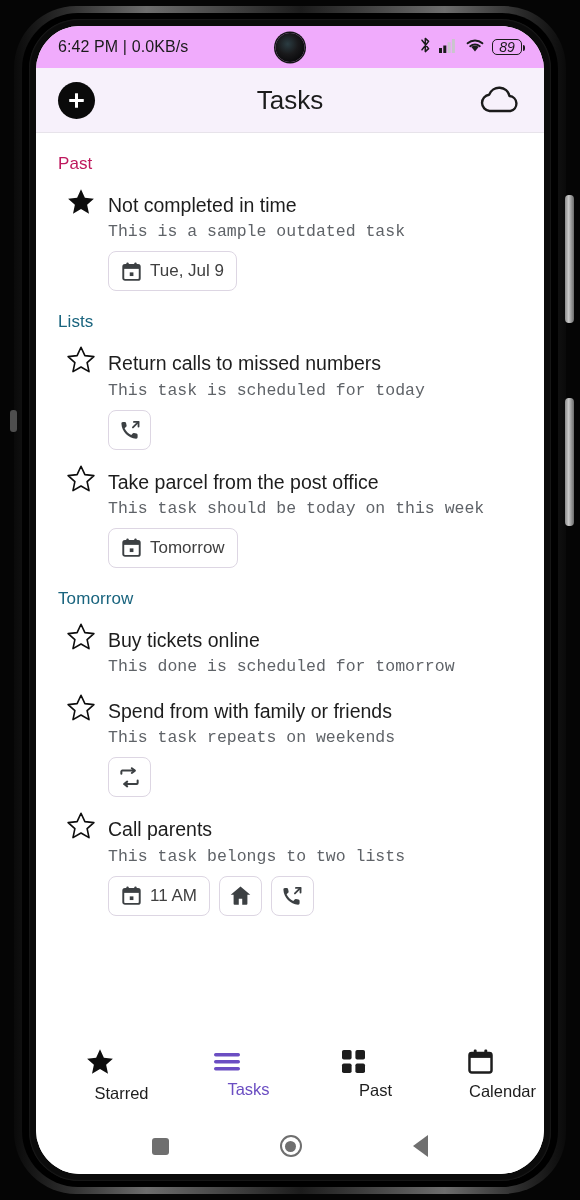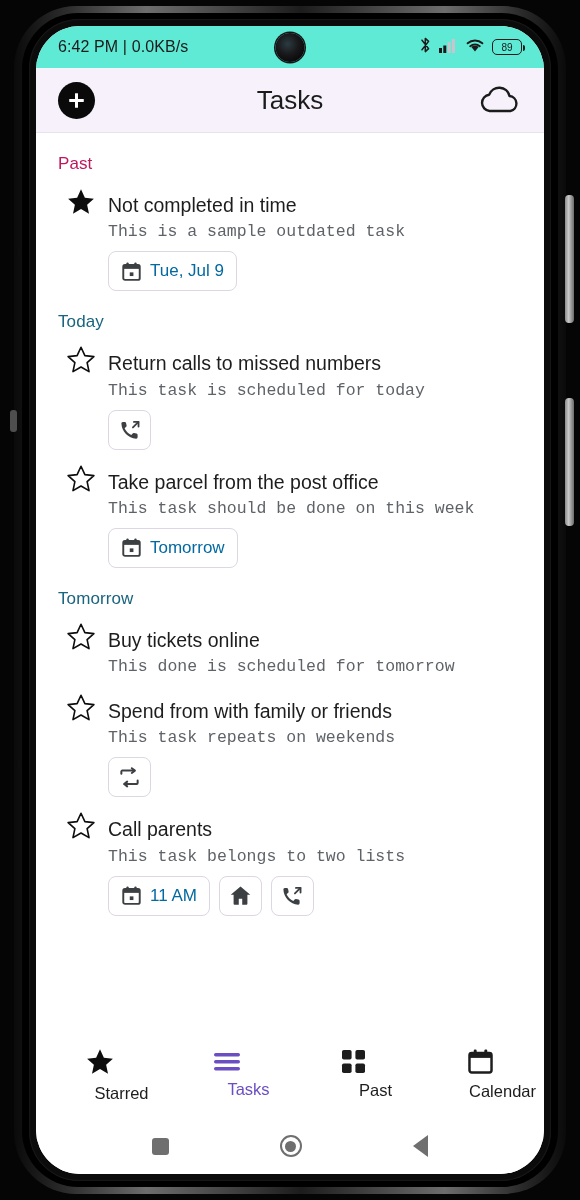--- a/index.html
+++ b/index.html
@@ -45,35 +45,35 @@
   }
 
   
   #screen{
     position:absolute; left:36px; top:26px; width:508px; height:1148px;
     border-radius:44px; overflow:hidden; background:#ffffff;
   }
 
   
   #status-bar{
-    position:relative; height:42px; background:#5eead4;
+    position:relative; height:42px; background:#f0abfc;
     display:flex; align-items:center; padding:0 22px;
   }
   #status-left{ font-size:16px; color:#1b1b1b; letter-spacing:.1px; white-space:nowrap;}
   #status-right{ margin-left:auto; display:flex; align-items:center; gap:7px;}
   .camera-hole{
     position:absolute; left:50%; top:7px; transform:translateX(-50%);
     width:29px; height:29px; border-radius:50%;
     background:radial-gradient(circle at 42% 38%, #2b3c42 0%, #19191b 42%, #0a0a0c 75%);
     box-shadow:0 0 0 1.5px #141416;
   }
   .batt{
     width:30px;height:16px;border:1.6px solid #1b1b1b;border-radius:5px;
     display:flex;align-items:center;justify-content:center;
-    font-size:10px;color:#1b1b1b;position:relative;
+    font-size:14px;color:#1b1b1b;position:relative;font-style:italic;
   }
   .batt::after{content:"";position:absolute;right:-4px;top:5px;width:2.5px;height:6px;background:#1b1b1b;border-radius:0 2px 2px 0;}
 
   
   #app-bar{
     height:64px; background:#f7f1fb;
     display:flex; align-items:center; padding:0 22px; position:relative;
   }
   #add-btn{
     width:37px;height:37px;border-radius:50%;background:#0a0a0a;
@@ -100,21 +100,21 @@
   .star-cell{
     width:54px; flex:0 0 54px; display:flex; align-items:center; justify-content:center;
   }
   .task-body{ flex:1 1 auto; padding:6px 0; }
   .task-title{ font-size:19.5px; color:#1d1d1d; line-height:1.3; }
   .task-desc{ font-size:16.5px; color:#5f6368; line-height:1.45; margin-top:2px;font-family:Liberation Mono, monospace; }
   .chip-row{ display:flex; gap:9px; margin-top:7px; flex-wrap:wrap; }
   .chip{
     border:1px solid #ddd6e3; border-radius:8px; background:#fff;
     height:40px; display:flex; align-items:center; gap:8px;
-    padding:0 12px; font-size:17px; color:#0369a1;
+    padding:0 12px; font-size:17px; color:#404040;
   }
   .chip.icon-only{ padding:0; width:43px; justify-content:center; }
 
   
   #bottom-nav{
     height:88px; background:#fff; display:flex; align-items:center;
     border-top:1px solid #fff;
   }
   .nav-item{
     flex:1 1 0; display:flex; flex-direction:column; align-items:center; gap:7px;
@@ -213,21 +213,21 @@
                     <rect x="6.2" y="1.6" width="2.5" height="4.6" rx="1" fill="#3c4043"></rect>
                     <rect x="15.3" y="1.6" width="2.5" height="4.6" rx="1" fill="#3c4043"></rect>
                     <rect x="10" y="13" width="4.2" height="4.2" fill="#3c4043"></rect>
                   </svg>
                 </span>
                 <span>Tue, Jul 9</span>
               </div>
             </div>
           </div>
         </div>
-        <div class="section-header" style="color: rgb(25, 100, 126);">Today</div>
+        <div class="section-header" style="color: rgb(25, 100, 126);">Lists</div>
         <div class="task-row">
           <div class="star-cell">
             <svg width="30" height="30" viewBox="0 0 24 24">
               <path d="M12 1.8 L15.1 8.5 L22.3 9.3 L16.9 14.1 L18.4 21.3 L12 17.6 L5.6 21.3 L7.1 14.1 L1.7 9.3 L8.9 8.5 Z" fill="none" stroke="#0d0d0d" stroke-width="1.3" stroke-linejoin="round"></path>
             </svg>
           </div>
           <div class="task-body">
             <div class="task-title">Return calls to missed numbers</div>
             <div class="task-desc">This task is scheduled for today</div>
             <div class="chip-row">
@@ -244,21 +244,21 @@
           </div>
         </div>
         <div class="task-row">
           <div class="star-cell">
             <svg width="30" height="30" viewBox="0 0 24 24">
               <path d="M12 1.8 L15.1 8.5 L22.3 9.3 L16.9 14.1 L18.4 21.3 L12 17.6 L5.6 21.3 L7.1 14.1 L1.7 9.3 L8.9 8.5 Z" fill="none" stroke="#0d0d0d" stroke-width="1.3" stroke-linejoin="round"></path>
             </svg>
           </div>
           <div class="task-body">
             <div class="task-title">Take parcel from the post office</div>
-            <div class="task-desc">This task should be done on this week</div>
+            <div class="task-desc">This task should be today on this week</div>
             <div class="chip-row">
               <div class="chip">
                 <span style="display: flex;">
                   <svg width="21" height="21" viewBox="0 0 24 24">
                     <rect x="2.6" y="4.4" width="18.8" height="17.2" rx="2" fill="none" stroke="#3c4043" stroke-width="2.2"></rect>
                     <rect x="2.6" y="4.4" width="18.8" height="4.6" fill="#3c4043"></rect>
                     <rect x="6.2" y="1.6" width="2.5" height="4.6" rx="1" fill="#3c4043"></rect>
                     <rect x="15.3" y="1.6" width="2.5" height="4.6" rx="1" fill="#3c4043"></rect>
                     <rect x="10" y="13" width="4.2" height="4.2" fill="#3c4043"></rect>
                   </svg>

